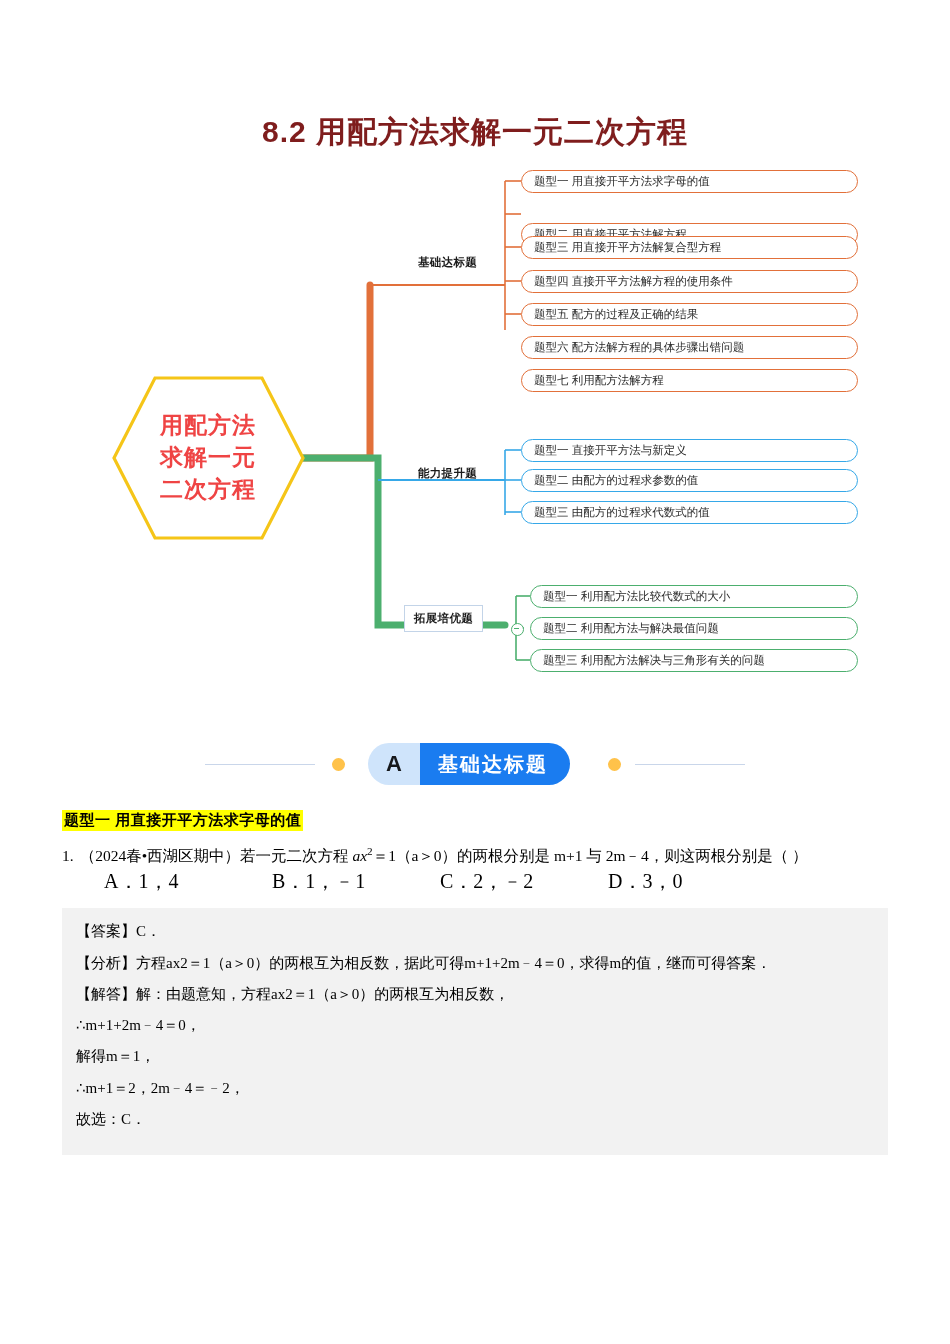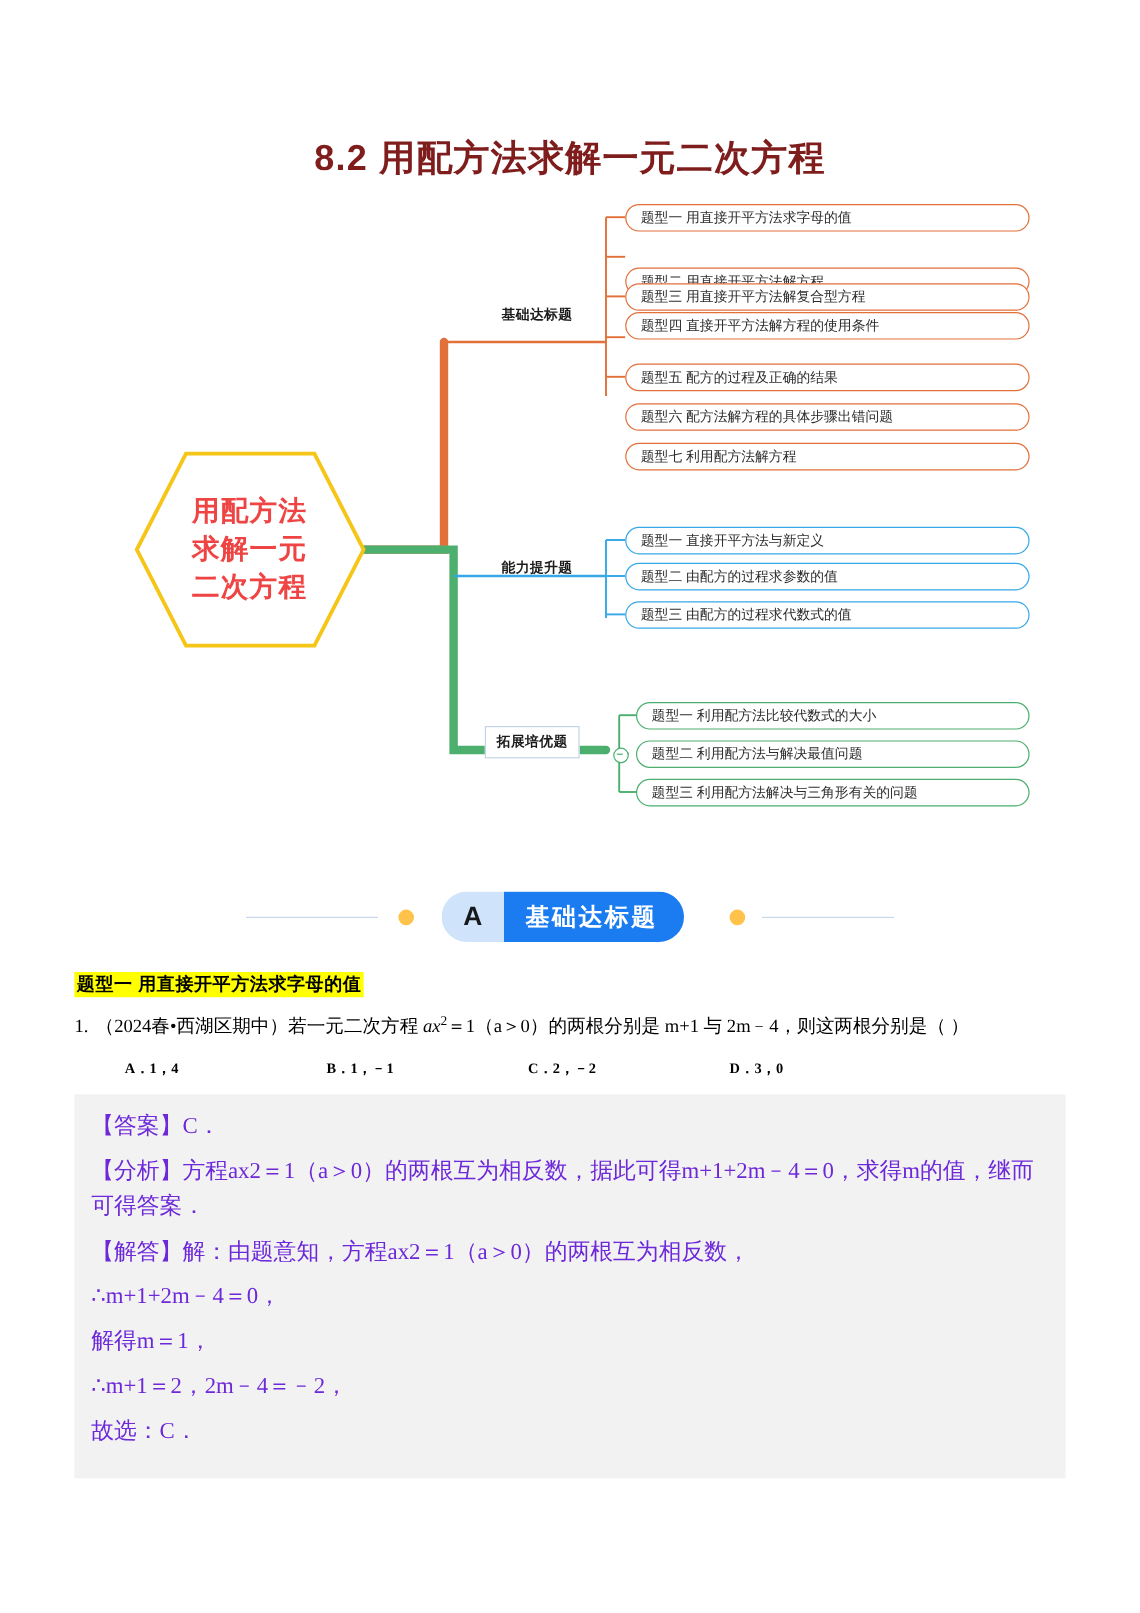--- a/index.html
+++ b/index.html
@@ -206,36 +206,34 @@
     line-height: 1.62;
     text-indent: 0;
     position: relative;
     padding-left: 0;
   }
   .question .qnum { margin-right: 6px; }
   .mi { font-style: italic; font-family: "Liberation Serif", serif; }
   sup { font-size: 0.72em; vertical-align: super; }
 
   .options {
-    margin-top: 14px;
-    display: flex;
-    font-size: 12px;
+    display: flex;
+    font-size: 20px;
     padding-left: 42px;
-    font-weight: bold;
   }
   .options .opt { width: 168px; }
 
   .answer-block {
     margin-top: 13px;
     background: #f2f2f2;
-    color: #6d28d9;
+    color: #000000;
     width: 826px;
     box-sizing: border-box;
     padding: 10px 14px 16px 14px;
-    font-size: 19px;
+    font-size: 15px;
     line-height: 1.55;
   }
   .answer-block .aline { margin: 8px 0; }
   .answer-block .aline:first-child { margin-top: 2px; }
 </style>
 </head>
 <body>
 
 <div class="doc-title">8.2  用配方法求解一元二次方程</div>
 
@@ -279,21 +277,21 @@
 
   <div class="branch-label" style="left:418px; top:95px;">基础达标题</div>
   <div class="branch-label" style="left:418px; top:306px;">能力提升题</div>
   <div class="branch-label boxed" style="left:404px; top:445px;">拓展培优题</div>
 
   <div class="collapse-dot" style="left:511px; top:463px;"></div>
 
   <div class="leaf orange" style="left:521px; top:10px;  width:337px;">题型一 用直接开平方法求字母的值</div>
   <div class="leaf orange" style="left:521px; top:43px;  width:337px;margin-top:20px;">题型二 用直接开平方法解方程</div>
   <div class="leaf orange" style="left:521px; top:76px;  width:337px;">题型三 用直接开平方法解复合型方程</div>
-  <div class="leaf orange" style="left:521px; top:100px; width:337px;">题型四 直接开平方法解方程的使用条件</div>
+  <div class="leaf orange" style="left:521px; top:110px; width:337px;">题型四 直接开平方法解方程的使用条件</div>
   <div class="leaf orange" style="left:521px; top:143px; width:337px;">题型五 配方的过程及正确的结果</div>
   <div class="leaf orange" style="left:521px; top:176px; width:337px;">题型六  配方法解方程的具体步骤出错问题</div>
   <div class="leaf orange" style="left:521px; top:209px; width:337px;">题型七 利用配方法解方程</div>
 
   <div class="leaf blue" style="left:521px; top:279px; width:337px;">题型一 直接开平方法与新定义</div>
   <div class="leaf blue" style="left:521px; top:309px; width:337px;">题型二 由配方的过程求参数的值</div>
   <div class="leaf blue" style="left:521px; top:341px; width:337px;">题型三 由配方的过程求代数式的值</div>
 
   <div class="leaf green" style="left:530px; top:425px; width:328px;">题型一 利用配方法比较代数式的大小</div>
   <div class="leaf green" style="left:530px; top:457px; width:328px;">题型二 利用配方法与解决最值问题</div>

